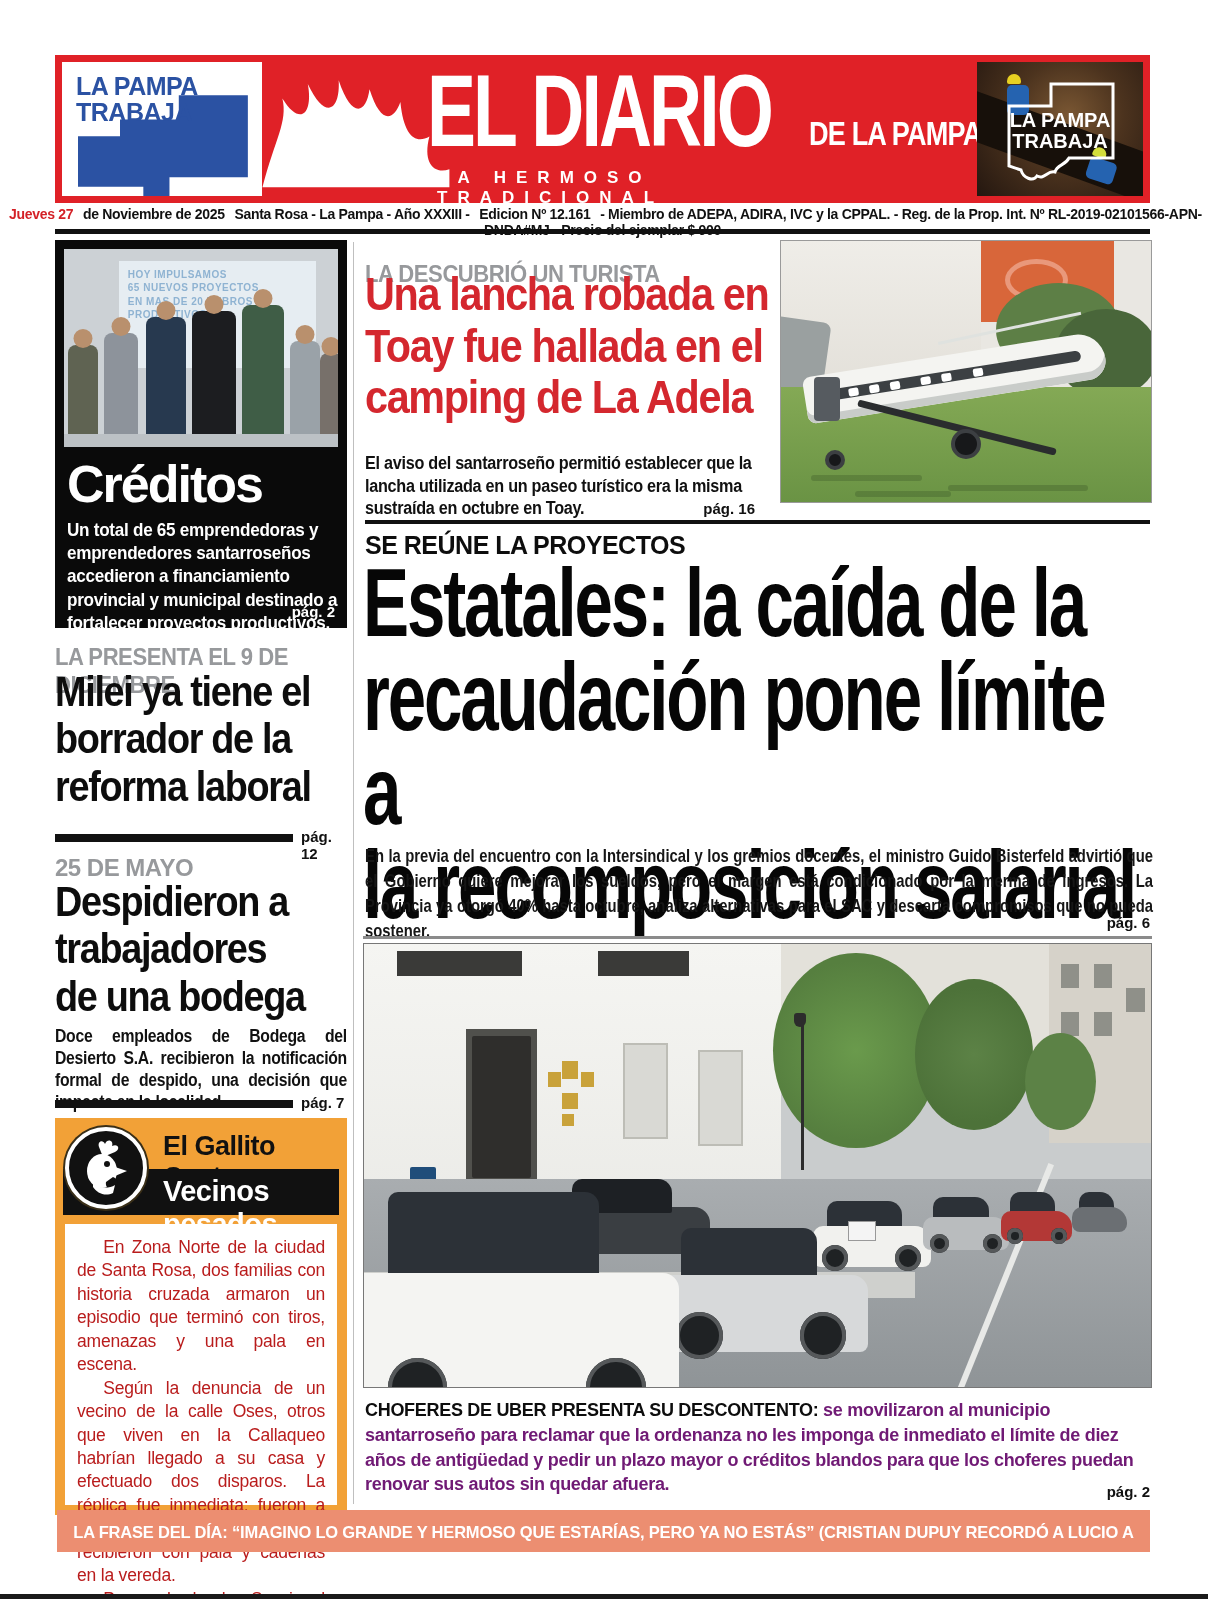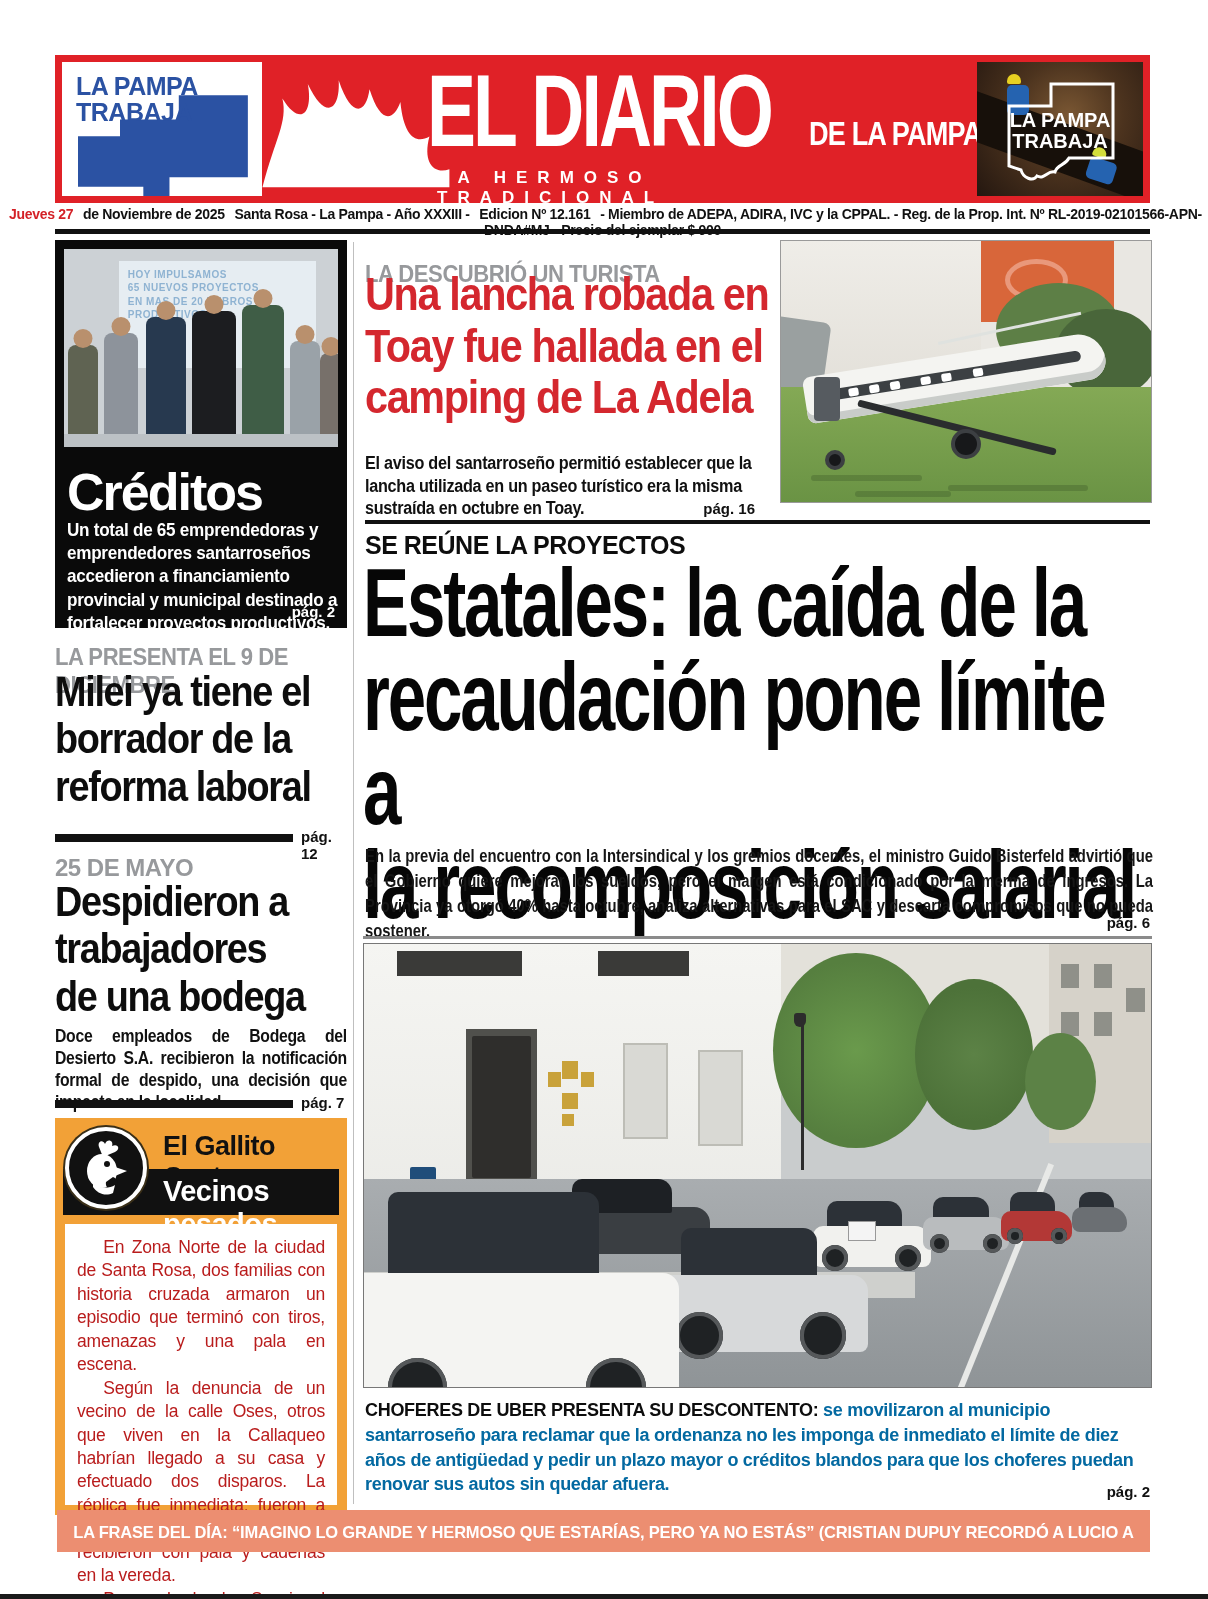--- a/index.html
+++ b/index.html
@@ -51,21 +51,21 @@
   .creditos{position:absolute;left:0;top:0;width:292px;height:388px;background:#0a0a0a;}
   .cred-photo{position:absolute;left:9px;top:9px;width:274px;height:198px;background:#ccd1d5;overflow:hidden;}
   .cred-screen{position:absolute;left:20%;top:6%;width:72%;height:54%;background:#e6edf2;
                color:#8fb3d2;font-weight:bold;font-size:10px;line-height:1.35;padding:7px 9px;
                letter-spacing:.5px;box-sizing:border-box;}
   .cred-floor{position:absolute;left:0;bottom:0;width:100%;height:13px;background:#bcc1c5;}
   .person{position:absolute;bottom:10px;border-radius:8px 8px 0 0;}
   .head{position:absolute;left:50%;transform:translateX(-50%);top:-16px;width:19px;height:19px;
         border-radius:50%;background:#b9906d;}
   .cred-title{position:absolute;left:12px;top:214px;color:#fff;font-weight:bold;font-size:52px;
-              letter-spacing:-2px;margin-top:8px;}
+              letter-spacing:-2px;}
   .cred-sum{position:absolute;left:12px;top:278px;width:272px;color:#fff;font-weight:bold;
             font-size:19px;line-height:1.22;letter-spacing:-0.3px;}
   .cred-pag{position:absolute;right:12px;bottom:8px;color:#fff;font-weight:bold;font-size:15px;}
 
   .kicker{font-weight:bold;font-size:24px;color:#97999c;letter-spacing:-0.5px;}
   .k-milei{position:absolute;left:0;top:403px;}
   .h-left{font-weight:bold;color:#0d0d0d;font-size:43px;line-height:1.1;letter-spacing:-1.5px;}
   .h-milei{position:absolute;left:0;top:428px;}
   .pagrule{position:absolute;height:8px;background:#111;}
   .r-milei{left:0;top:594px;width:238px;}
@@ -149,21 +149,21 @@
   .car{position:absolute;}
   .car .body{position:absolute;left:0;bottom:0;width:100%;height:62%;border-radius:10px 16px 8px 8px;}
   .car .glass{position:absolute;left:12%;top:0;width:64%;height:46%;background:#2c3137;
               border-radius:10px 14px 2px 2px;}
   .car .wh{position:absolute;bottom:-6%;width:22%;padding-top:22%;background:#1f2224;border-radius:50%;
            box-shadow:inset 0 0 0 4px #55585a;}
   .sign-paper{position:absolute;width:26px;height:18px;background:#f4f4f4;border:1px solid #999;}
 
   .caption{position:absolute;left:365px;top:1398px;width:788px;font-size:18px;line-height:1.38;}
   .cap-lead{font-weight:bold;color:#0d0d0d;letter-spacing:-0.3px;}
-  .cap-text{font-weight:bold;color:#0369a1;letter-spacing:-0.3px;}
+  .cap-text{font-weight:bold;color:#701a75;letter-spacing:-0.3px;}
   .p-uber{position:absolute;left:365px;top:1483px;width:785px;text-align:right;}
 
   .strip{position:absolute;left:57px;top:1510px;width:1093px;height:42px;background:#ec8e71;}
   .strip-inner{width:100%;height:42px;line-height:44px;text-align:center;color:#fff;font-weight:bold;
                font-size:16.5px;letter-spacing:-0.2px;}
   .page-bottom-bar{position:absolute;left:0;top:1594px;width:100%;height:5px;background:#1a1a1a;}
 </style>
 </head>
 <body>
 

